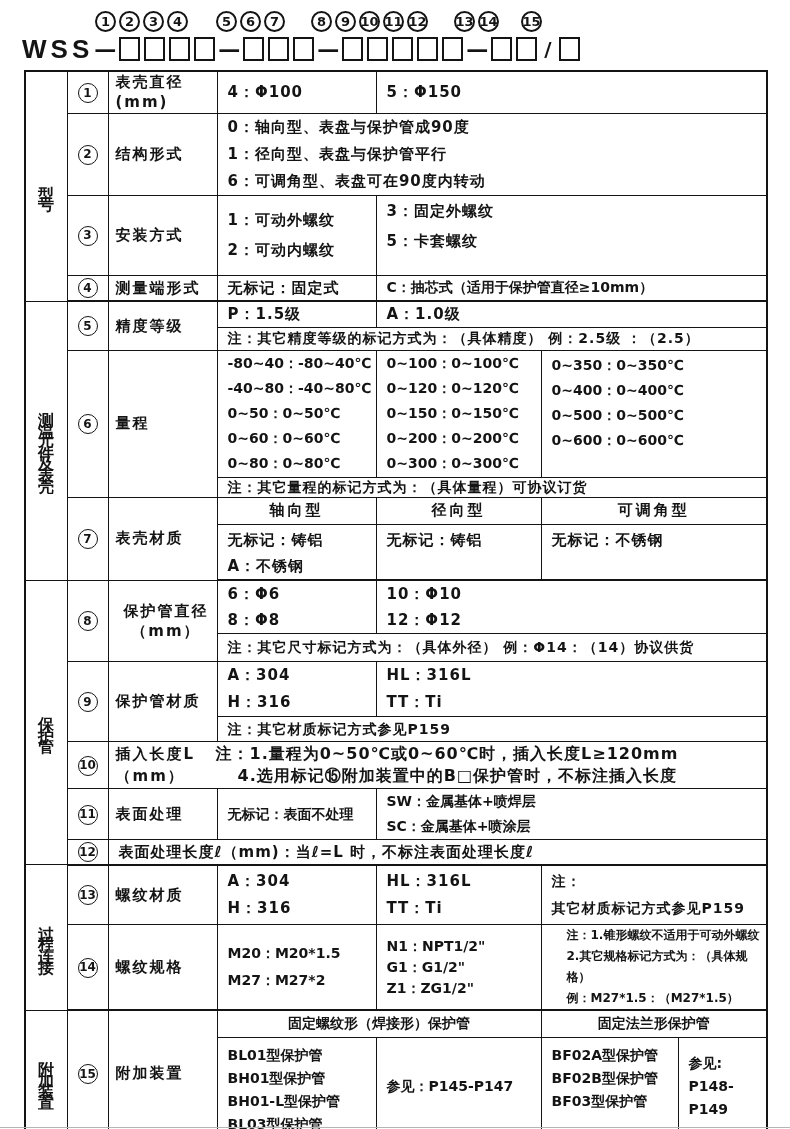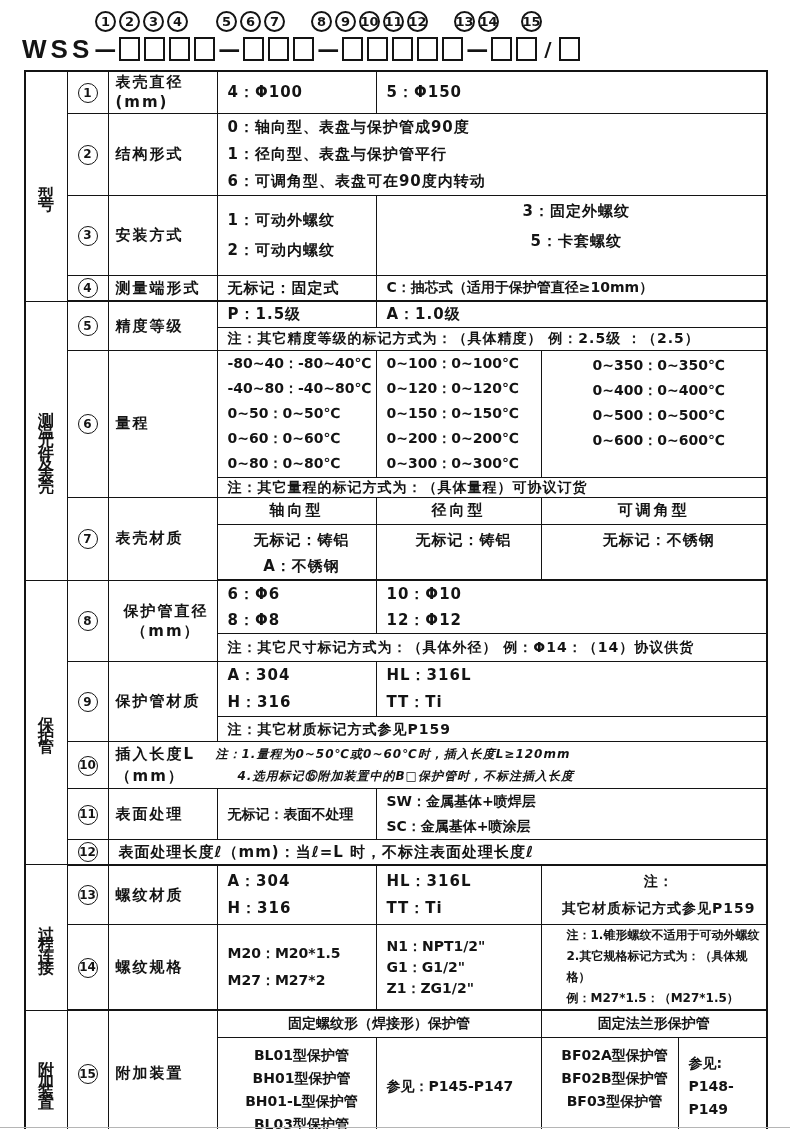--- a/index.html
+++ b/index.html
@@ -21,35 +21,35 @@
   table.spec{border-collapse:collapse;table-layout:fixed;width:742px;margin:6px 0 0 24px;border:2px solid #141414;}
   td{border:1px solid #141414;padding:0;font-weight:bold;font-size:15px;vertical-align:middle;overflow:hidden;line-height:1.35;}
   tr.gsep>td{border-bottom:2px solid #141414;}
   .gcol{text-align:center;}
   .vtxt{display:inline-block;writing-mode:vertical-rl;text-orientation:upright;letter-spacing:11px;font-size:16px;}
   .ncol{text-align:center;}
   .circ2{display:inline-flex;width:20px;height:20px;border:1.5px solid #141414;border-radius:50%;align-items:center;justify-content:center;font-size:12px;font-weight:bold;box-sizing:border-box;}
   .lcol{padding-left:7px;letter-spacing:2px;}
   .c{padding-left:10px;letter-spacing:1px;}
   .hdr{text-align:center;letter-spacing:3px;}
-  .top{vertical-align:top;text-align:center;}
+  .top{vertical-align:top;}
   .note{padding-left:10px;font-size:14px;letter-spacing:1px;}
   .tight{letter-spacing:0;font-size:14px;}
   .lh25 div{line-height:25px;}
   .lh26 div{line-height:26px;}
   .lh27 div{line-height:27px;}
   .lh30 div{line-height:30px;}
   .lh23 div{line-height:23px;}
   .lh21 div{line-height:21px;}
   .xsmall{font-size:12px;letter-spacing:0;padding-left:25px;}
   .ctr{text-align:center;}
   .pt2{padding-top:2px;margin-left:24px;}.pt6{padding-top:6px;}
   .flexrow{display:flex;align-items:center;}
   .r10label{width:100px;flex:0 0 100px;padding-left:7px;letter-spacing:2px;line-height:22px;}
-  .r10notes{flex:1;font-size:12px;letter-spacing:1px;line-height:22px;font-style:italic;}
+  .r10notes{flex:1;font-size:16px;letter-spacing:1px;line-height:22px;}
   .ind{padding-left:22px;}
   .scanline{position:absolute;left:0;bottom:1px;width:790px;height:1px;background:#b5b5b5;}
 </style>
 </head>
 <body>
 
 <div class="page">
 
   <div class="numrow">
     <div class="ngroup">

